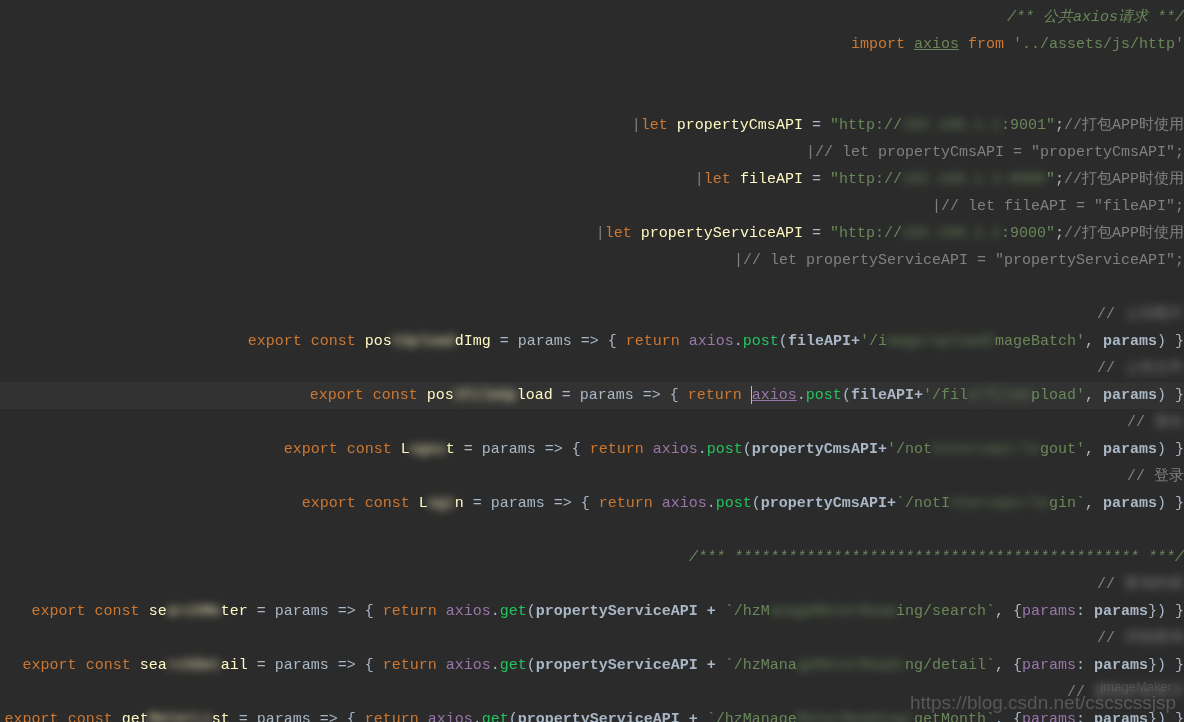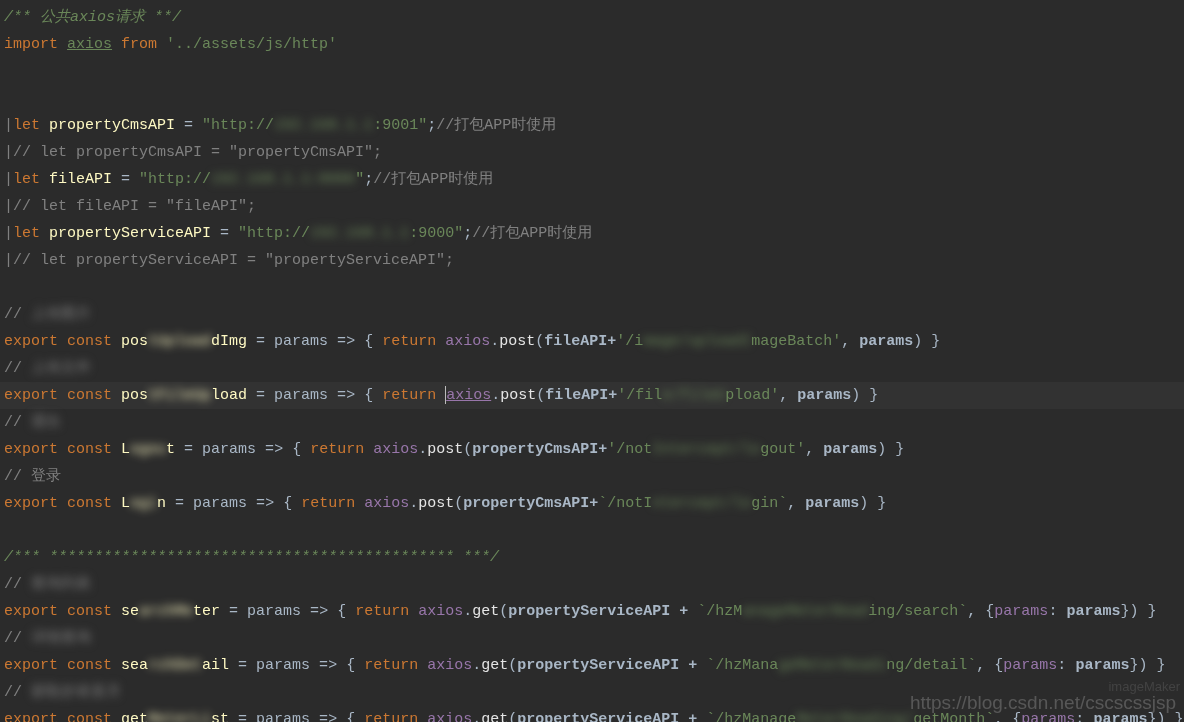--- a/index.html
+++ b/index.html
@@ -11,35 +11,35 @@
     font-size: 15px;
     line-height: 27px;
     overflow: hidden;
     color: #a9b7c6;
   }
   .editor {
     padding: 4px 0 0 4px;
     white-space: pre;
     position: relative;
   }
-  .line { height: 27px; white-space: pre; }
+  .line { height: 27px; white-space: pre; text-align: right; }
   .current-line {
     background: #323232;
     position: absolute;
     left: 0; right: 0;
     height: 27px;
     z-index: 0;
   }
   .line > span { position: relative; z-index: 1; }
 
   .c-comment { color: #6a8759; font-style: italic; }
   .c-cmt { color: #808080; }
   .c-kw { color: #cc7832; }
   .c-str { color: #6a8759; }
-  .c-fn { color: #e5e5e5; }
+  .c-fn { color: #22c55e; }
   .c-id { color: #a9b7c6; font-weight: bold; }
   .c-obj { color: #9876aa; }
   .c-def { color: #fef9c3; }
   .c-punc { color: #a9b7c6; }
   .ul { text-decoration: underline; text-decoration-color: #6a8759; }
   .ul-obj { text-decoration: underline; }
 
   .cursor {
     display: inline-block;
     width: 1px;
@@ -57,21 +57,21 @@
     position: absolute;
     right: 8px;
     bottom: 6px;
     color: rgba(200,200,200,0.28);
     font-family: Arial, sans-serif;
     font-size: 19px;
     z-index: 5;
   }
   .watermark2 {
     position: absolute;
-    right: 4px;
+    right: 12px;
     bottom: 22px;
     color: rgba(200,200,200,0.15);
     font-family: Arial, sans-serif;
     font-size: 13px;
     z-index: 5;
   }
 </style>
 </head>
 <body>
 

